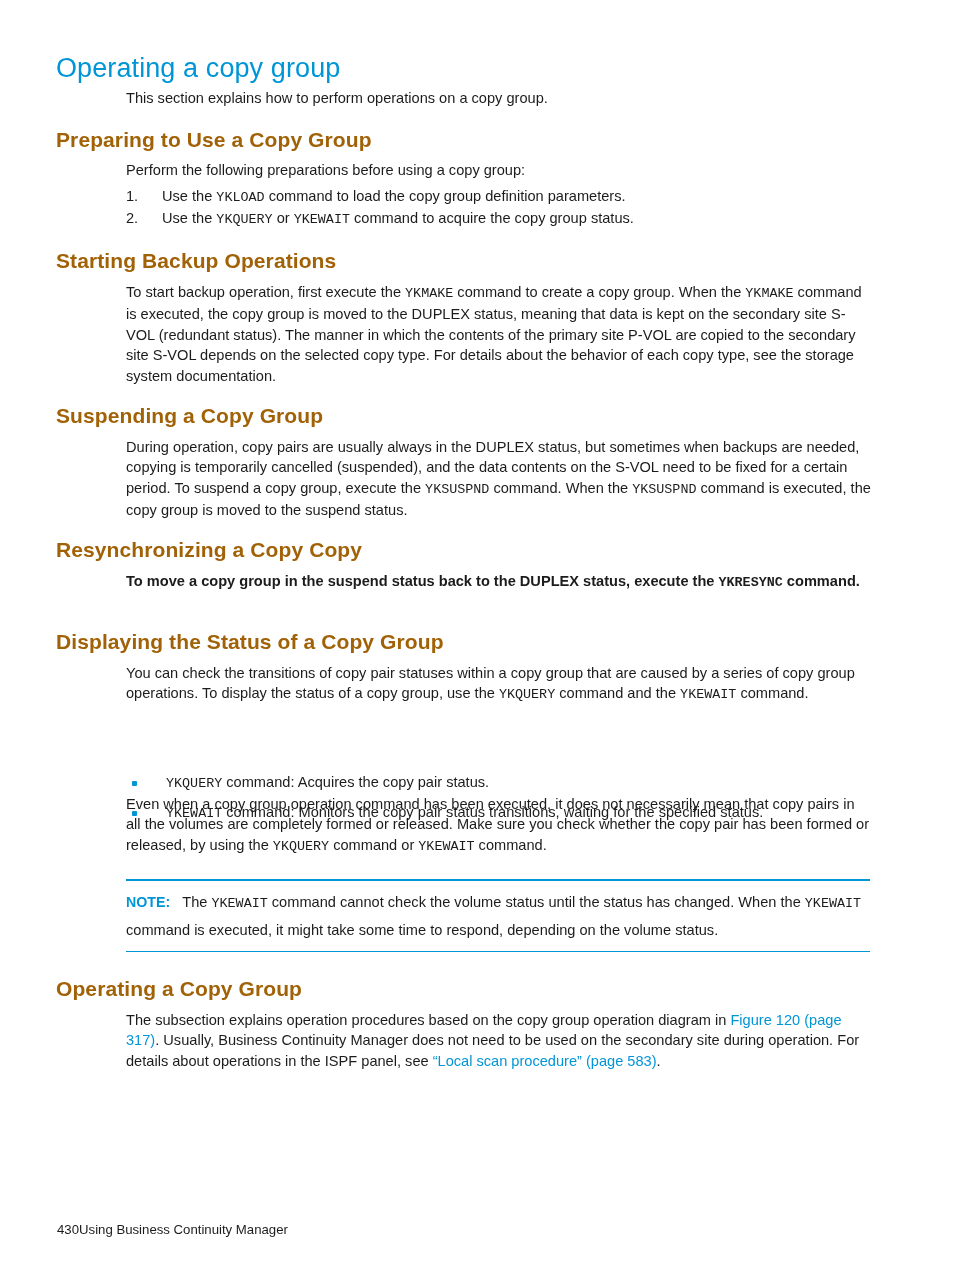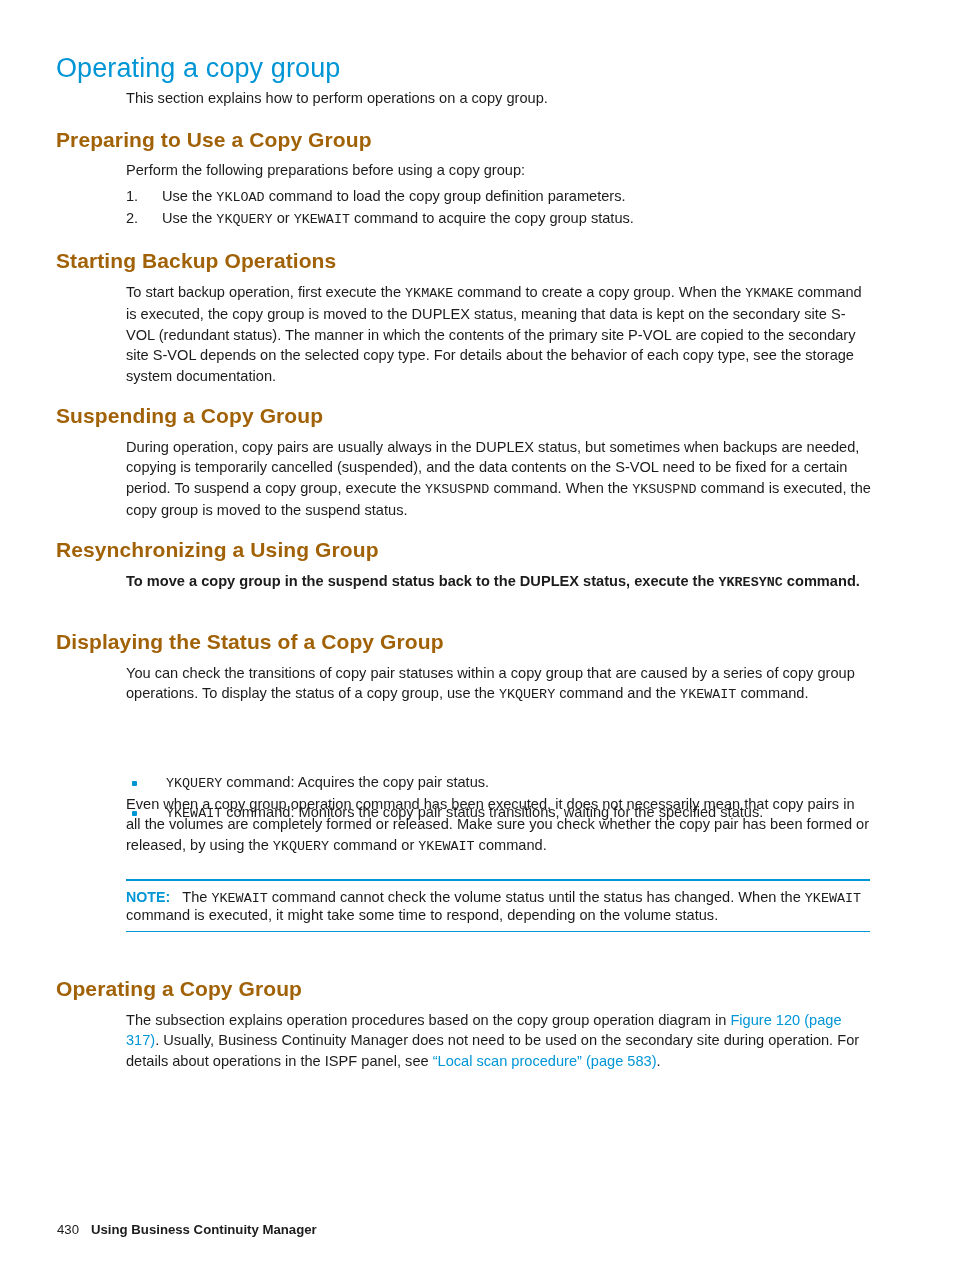--- a/index.html
+++ b/index.html
@@ -118,41 +118,41 @@
     left: 126px;
     width: 744px;
   }
   .note-rule {
     height: 1.6px;
     background: #0096d6;
     width: 100%;
   }
   .note-body {
     font-size: 14.6px;
-    line-height: 16px;
+    line-height: 26px;
     color: #1c1c1c;
     padding: 8px 0 8px 0;
   }
   .note-label {
     color: #0096d6;
     font-weight: bold;
     font-size: 14.2px;
   }
 
   
   .footer {
     position: absolute;
     left: 57px;
     top: 1222px;
     font-size: 13.2px;
     color: #1c1c1c;
     white-space: nowrap;
   }
   .footer .pgnum { font-weight: 400; }
-  .footer .ftitle { font-weight: bold; margin-left: 12px; }
+  .footer .ftitle { font-weight: normal; }
 </style>
 </head>
 <body>
 
 <div class="page">
 
   <div class="h1">Operating a copy group</div>
 
   <div class="body" style="top:88px;">
     <span>This section explains how to perform operations on a copy group.</span>
@@ -174,21 +174,21 @@
   </div>
 
   <div class="h2" style="top:248px;">Starting Backup Operations</div>
 
   <div class="body" style="top:282px;"><span>To start backup operation, first execute the </span><span class="mono">YKMAKE</span><span> command to create a copy group. When the </span><span class="mono">YKMAKE</span><span> command is executed, the copy group is moved to the DUPLEX status, meaning that data is kept on the secondary site S-VOL (redundant status). The manner in which the contents of the primary site P-VOL are copied to the secondary site S-VOL depends on the selected copy type. For details about the behavior of each copy type, see the storage system documentation.</span></div>
 
   <div class="h2" style="top:403px;">Suspending a Copy Group</div>
 
   <div class="body" style="top:437px;"><span>During operation, copy pairs are usually always in the DUPLEX status, but sometimes when backups are needed, copying is temporarily cancelled (suspended), and the data contents on the S-VOL need to be fixed for a certain period. To suspend a copy group, execute the </span><span class="mono">YKSUSPND</span><span> command. When the </span><span class="mono">YKSUSPND</span><span> command is executed, the copy group is moved to the suspend status.</span></div>
 
-  <div class="h2" style="top:537px;">Resynchronizing a Using Group</div>
+  <div class="h2" style="top:537px;">Resynchronizing a Copy Copy</div>
 
   <div class="body" style="top:571px;font-weight:bold;"><span>To move a copy group in the suspend status back to the DUPLEX status, execute the </span><span class="mono">YKRESYNC</span><span> command.</span></div>
 
   <div class="h2" style="top:629px;text-align:center;">Displaying the Status of a Copy Group</div>
 
   <div class="body" style="top:663px;"><span>You can check the transitions of copy pair statuses within a copy group that are caused by a series of copy group operations. To display the status of a copy group, use the </span><span class="mono">YKQUERY</span><span> command and the </span><span class="mono">YKEWAIT</span><span> command.</span></div>
 
   <div class="bullets" style="top:733px;">
     <div class="bulletrow">
       <span class="dot"></span><span class="mono">YKQUERY</span><span> command: Acquires the copy pair status.</span>

